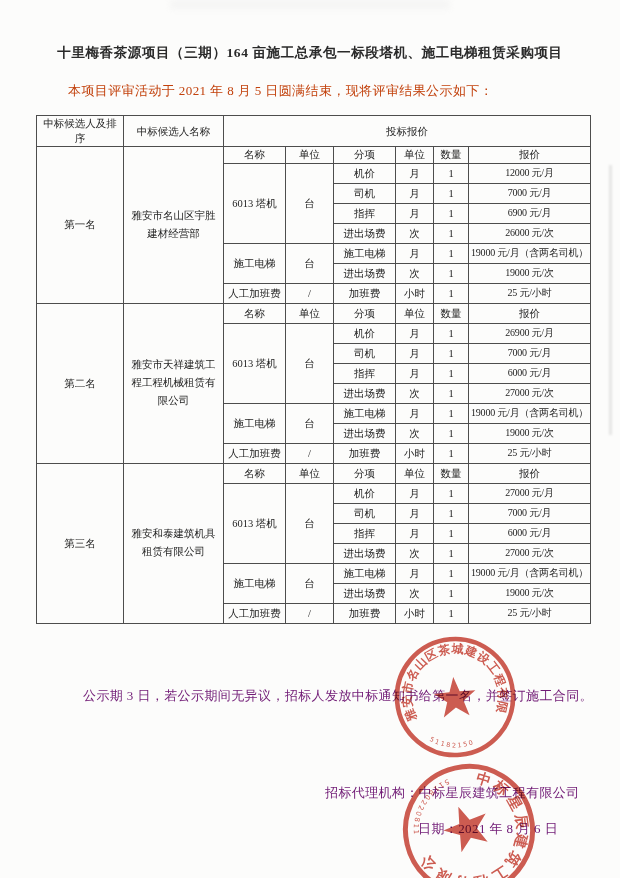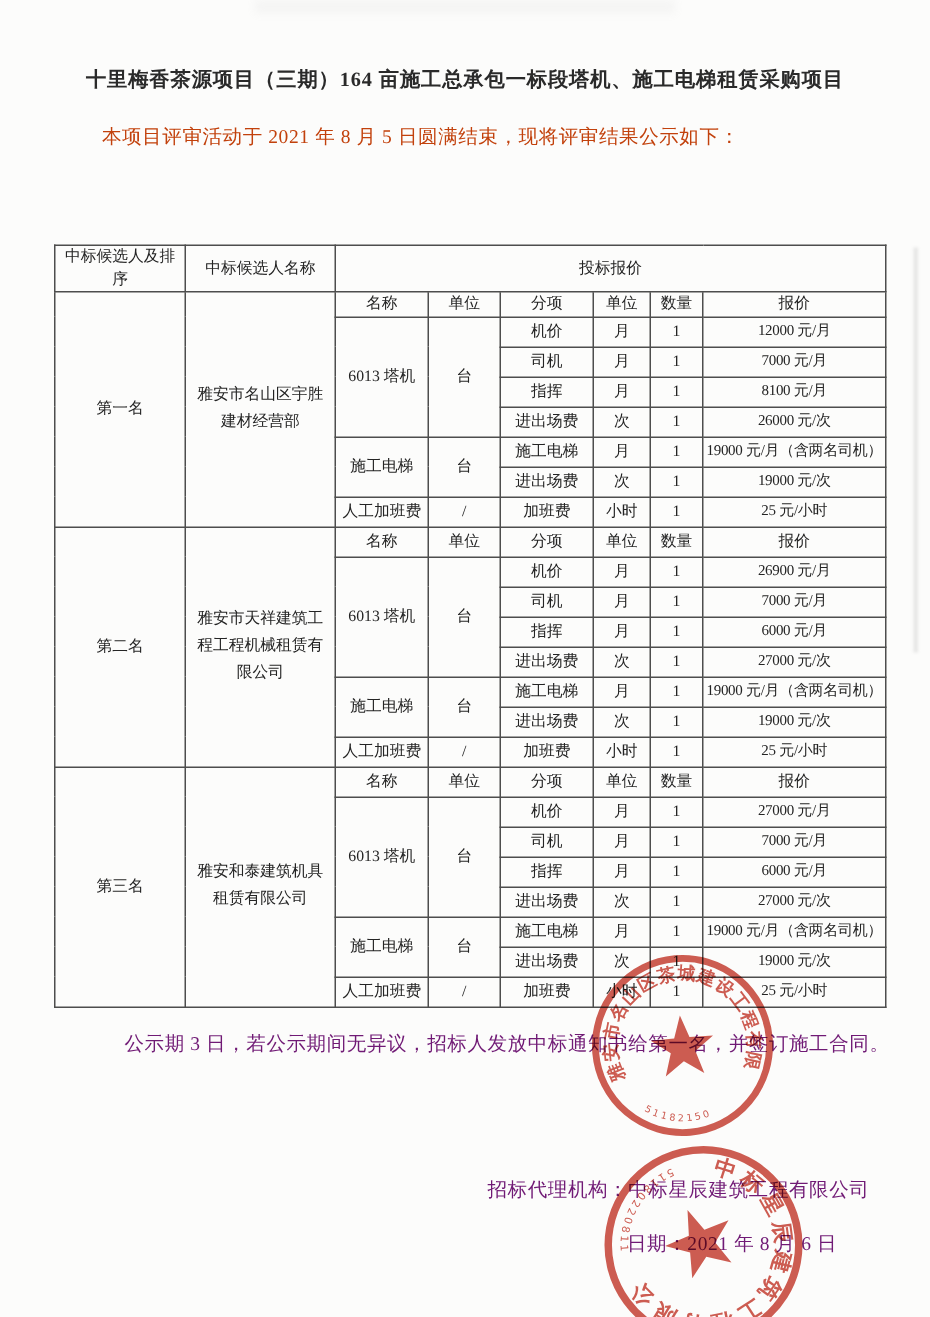--- a/index.html
+++ b/index.html
@@ -18,21 +18,21 @@
     text-align: center;
     font-size: 13.5px; font-weight: 600; letter-spacing: 0.6px;
     color: #2a2a2a;
   }
   .intro {
     position: absolute; top: 82px; left: 68px;
     font-size: 13px; letter-spacing: 0.4px; white-space: nowrap;
     color: #c2410c;
   }
   .tablewrap { position: absolute; top: 115px; left: 36px; }
-  table.bid { border-collapse: collapse; table-layout: fixed; width: 554px; margin-top: 48px; }
+  table.bid { border-collapse: collapse; table-layout: fixed; width: 554px; }
   table.bid td {
     border: 1px solid #4d4d4d;
     text-align: center; vertical-align: middle;
     font-size: 10.5px; color: #242424;
     padding: 0 2px;
     line-height: 1.45;
   }
   table.bid tr { height: 20px; }
   table.bid tr.toprow { height: 16px; }
   table.bid td.price { font-size: 10px; letter-spacing: -0.2px; white-space: nowrap; overflow: hidden; }
@@ -110,21 +110,21 @@
           <tr>
             <td>司机</td>
                <td>月</td>
                <td>1</td>
                <td class="price">7000 元/月</td>
           </tr>
           <tr>
             <td>指挥</td>
                <td>月</td>
                <td>1</td>
-               <td class="price">8100 元/月</td>
+               <td class="price">6900 元/月</td>
           </tr>
           <tr>
             <td>进出场费</td>
                <td>次</td>
                <td>1</td>
                <td class="price">26000 元/次</td>
           </tr>
           <tr>
             <td rowspan="2">施工电梯</td>
                  <td rowspan="2">台</td>

